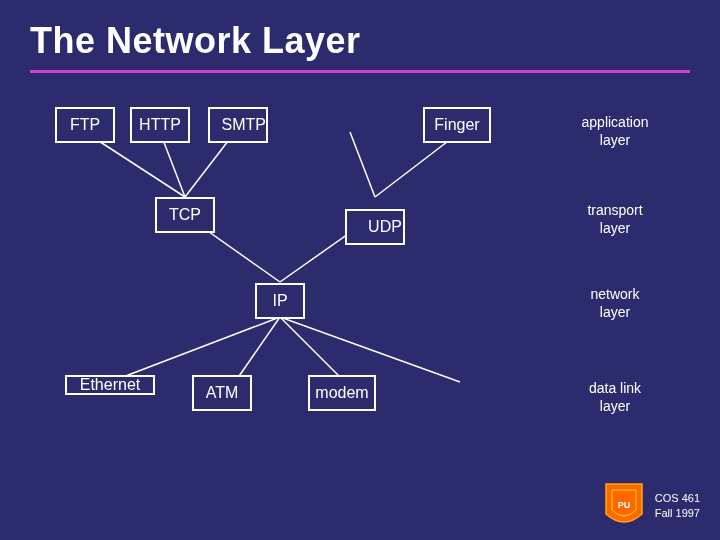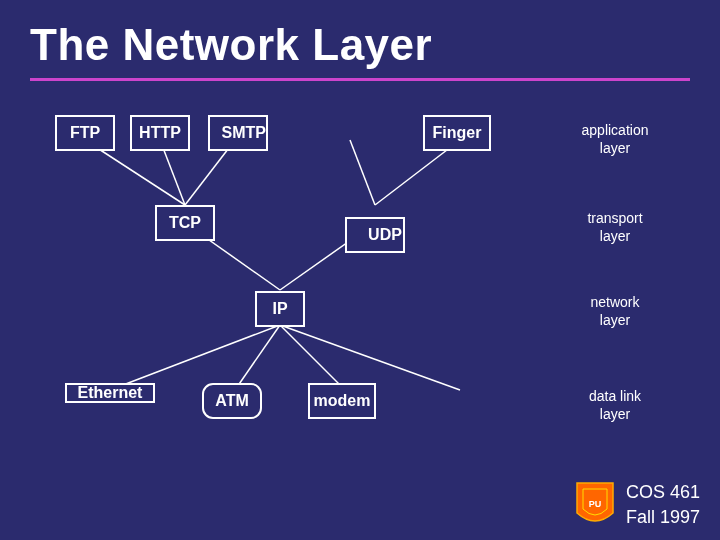--- a/index.html
+++ b/index.html
@@ -15,21 +15,21 @@
     }
 
     .slide {
       width: 720px;
       height: 540px;
       position: relative;
       padding: 20px 30px;
     }
 
     .title {
-      font-size: 44px;
+      font-size: 36px;
       font-weight: bold;
       color: white;
       margin-bottom: 8px;
       letter-spacing: 0.5px;
     }
 
     .title-underline {
       height: 3px;
       background: #cc44cc;
       width: 660px;
@@ -50,21 +50,21 @@
       width: 100%; height: 100%;
       pointer-events: none;
     }
 
     .node {
       position: absolute;
       border: 2px solid white;
       background: #2b2b6e;
       color: white;
       font-size: 16px;
-      font-weight: bold;
+      font-weight: normal;
       display: flex;
       align-items: center;
       justify-content: center;
       text-align: center;
     }
 
     .node-small {
       width: 60px;
       height: 36px;
     }
@@ -96,21 +96,21 @@
     }
 
     .princeton-shield {
       width: 40px;
       height: 48px;
       display: inline-block;
       vertical-align: middle;
     }
 
     .cos-text {
-      font-size: 18px;
+      font-size: 11px;
       color: white;
       display: inline-block;
       vertical-align: middle;
       margin-left: 6px;
       line-height: 1.4;
     }
   </style>
 </head>
 <body>
 
@@ -171,21 +171,21 @@
 
     <div class="node node-ip" style="left:225px; top:186px;">
       <span>IP</span>
     </div>
 
     <div class="layer-label" style="top:188px; width:150px; right:0;">network<br>layer</div>
 
     <div class="node" style="left:35px; top:278px; width:90px; height:20px;">
       <span>Ethernet</span>
     </div>
-    <div class="node node-small" style="left:172px; top:278px;border-radius:11px;">
+    <div class="node node-small" style="left:162px; top:278px;">
       <span>ATM</span>
     </div>
     <div class="node node-medium" style="left:278px; top:278px;">
       <span>modem</span>
     </div>
 
     <div class="layer-label" style="top:282px; width:150px; right:0;">data link<br>layer</div>
 
   </div>
 

